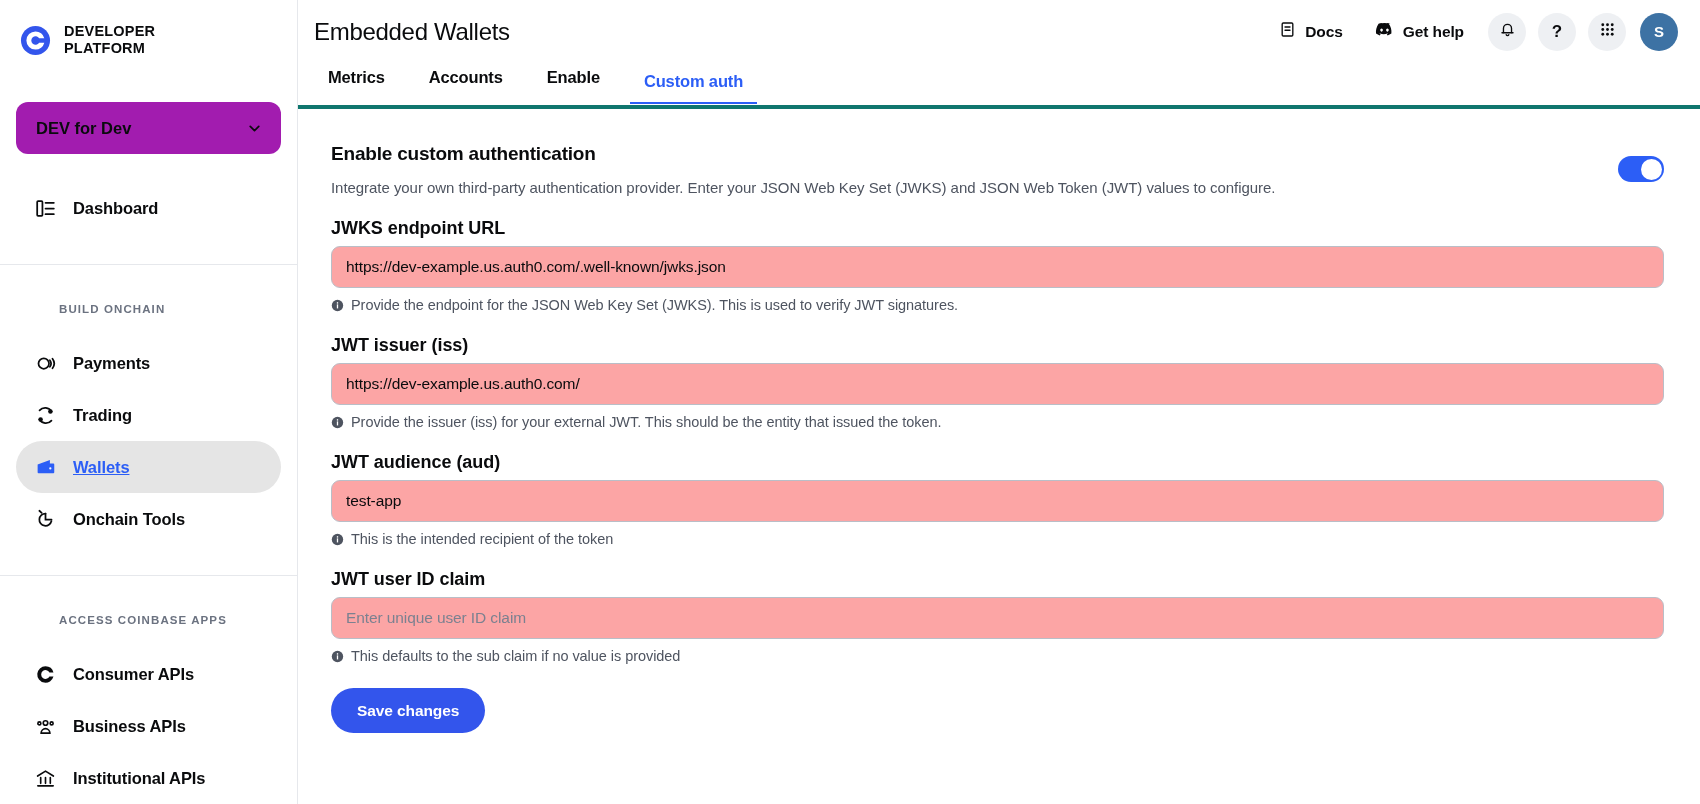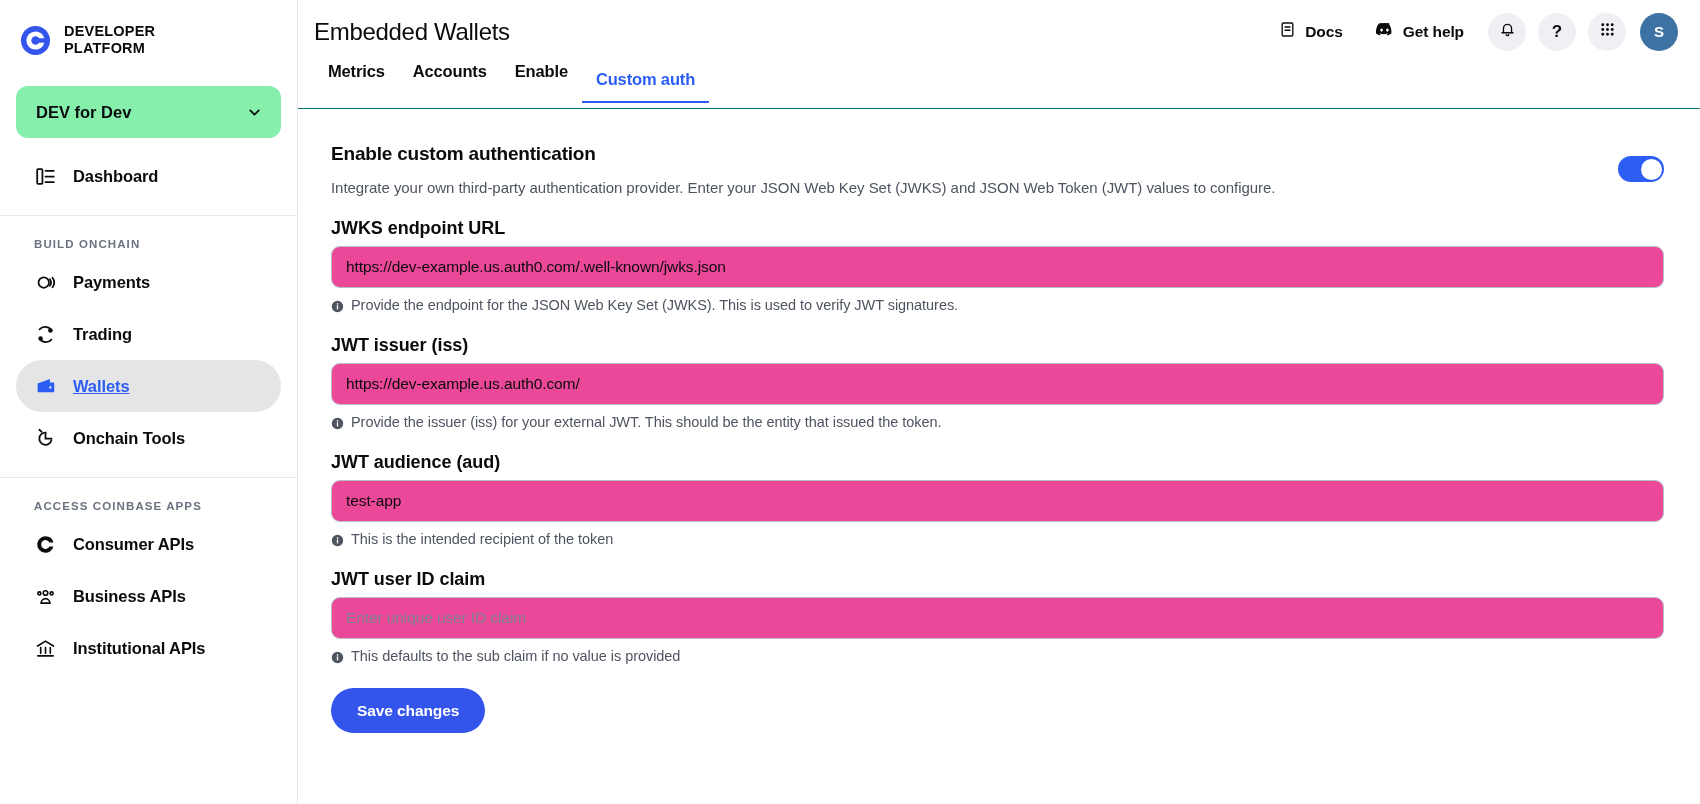--- a/index.html
+++ b/index.html
@@ -19,20 +19,21 @@
   
   .sidebar {
     width: 298px;
     min-width: 298px;
     height: 804px;
     background: #ffffff;
     border-right: 1px solid #e6e8ec;
     display: flex;
     flex-direction: column;
     padding: 0;
+    justify-content: space-between;
   }
   .brand {
     display: flex;
     align-items: center;
     gap: 13px;
     padding: 18px 0 0 20px;
     height: 62px;
   }
   .brand-logo { width: 31px; height: 31px; flex: 0 0 31px; }
   .brand-text {
@@ -40,21 +41,21 @@
     font-weight: 700;
     line-height: 1.2;
     letter-spacing: .2px;
     color: #0a0b0d;
     white-space: pre-line;
   }
 
   .org-switcher {
     margin: 24px 16px 0 16px;
     height: 52px;
-    background: #86efac;
+    background: #a21caf;
     border-radius: 12px;
     display: flex;
     align-items: center;
     justify-content: space-between;
     padding: 0 18px 0 20px;
     cursor: pointer;
   }
   .org-name { font-size: 16.5px; font-weight: 700; color: #0a0b0d; }
   .chev { width: 17px; height: 17px; color: #0a0b0d; }
 
@@ -75,20 +76,21 @@
   .nav-item.active .lbl { color: #2c5ef6; }
 
   .divider { height: 1px; background: #e6e8ec; margin: 13px 0 0 0; }
 
   .group-head {
     font-size: 11.5px;
     font-weight: 700;
     letter-spacing: 1.1px;
     color: #6b7280;
     padding: 22px 0 6px 34px;
+    margin-left: 25px;
   }
 
   
   .main {
     flex: 1;
     height: 804px;
     display: flex;
     flex-direction: column;
     min-width: 0;
     background: #fff;
@@ -130,24 +132,24 @@
     width: 38px; height: 38px; border-radius: 50%;
     background: #3d72a4; color: #fff;
     display: flex; align-items: center; justify-content: center;
     font-size: 15px; font-weight: 600; cursor: pointer;
     margin-left: 6px;
   }
 
   .tabsbar {
     height: 46px;
     display: flex;
-    align-items: flex-start;
-    gap: 0;
+    align-items: center;
+    gap: 16px;
     padding-left: 16px;
-    border-bottom: 1px solid #0f766e;
+    border-bottom: 4px solid #0f766e;
     flex: 0 0 46px;
   }
   .tab {
     font-size: 16.5px;
     font-weight: 700;
     color: #0a0b0d;
     padding: 0 14px 13px 14px;
     cursor: pointer;
     letter-spacing: -0.15px;
     border-bottom: 2.5px solid transparent;
@@ -200,27 +202,27 @@
   }
   .field-input {
     width: 100%;
     height: 42px;
     border: 1px solid #b9bec7;
     border-radius: 9px;
     padding: 0 14px;
     font-family: "Liberation Sans", sans-serif;
     font-size: 15.5px;
     color: #0a0b0d;
-    background: #ec4899;
+    background: #fca5a5;
     outline: none;
     letter-spacing: -0.1px;
   }
   .field-input::placeholder { color: #7b8190; }
   .field-hint {
-    display: flex; align-items: flex-end; gap: 7px;
+    display: flex; align-items: center; gap: 7px;
     margin-top: 9px;
     font-size: 14.5px;
     color: #4e5460;
     letter-spacing: -0.05px;
   }
   .hint-ico { width: 13px; height: 13px; flex: 0 0 13px; color: #4e5460; }
 
   .save-btn {
     margin-top: 24px;
     height: 45px;

